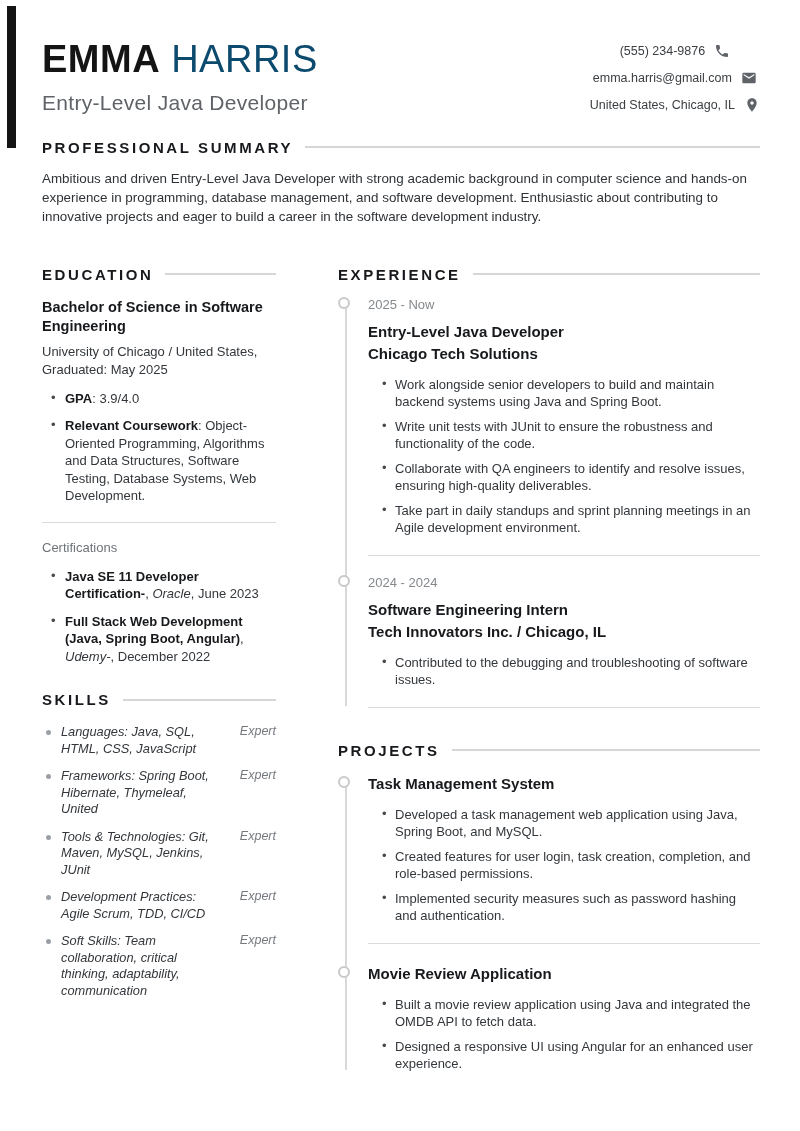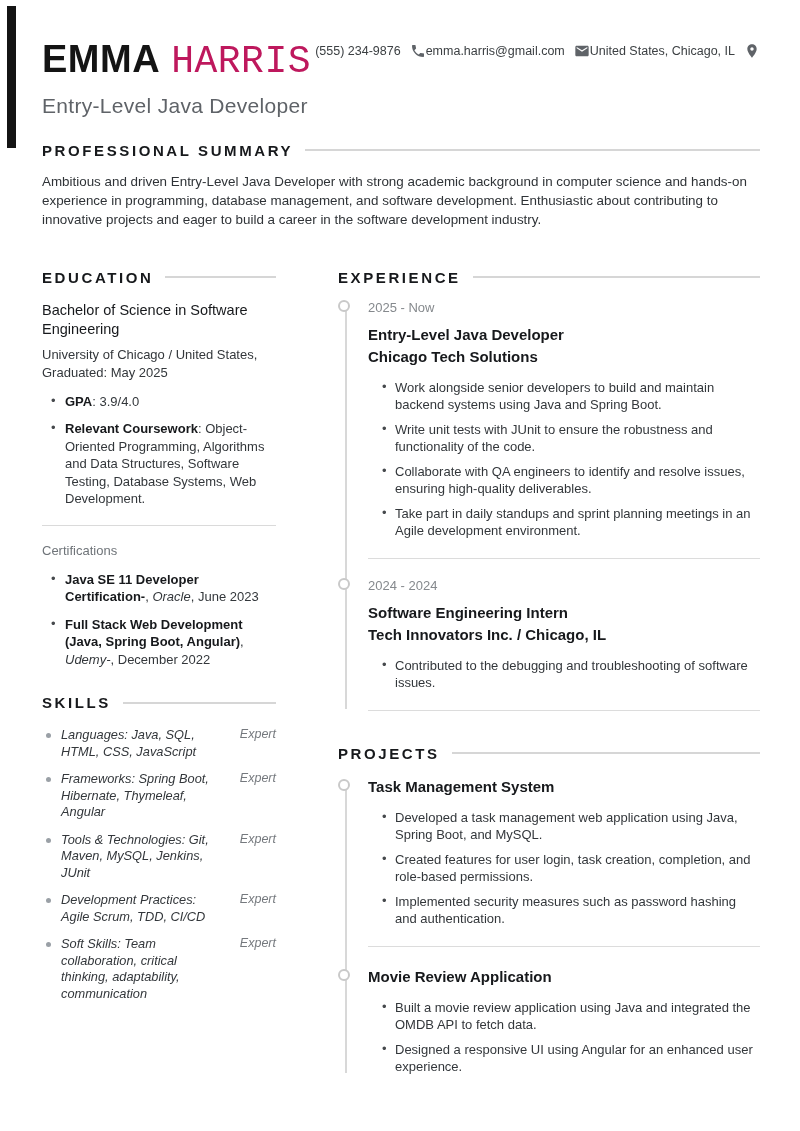--- a/index.html
+++ b/index.html
@@ -8,42 +8,42 @@
     width: 800px; height: 1131px; position: relative; overflow: hidden;
     background: #ffffff; color: #33373b;
     font-family: "Liberation Sans", "DejaVu Sans", sans-serif;
   }
   .corner-bar { position: absolute; left: 7px; top: 6px; width: 9px; height: 142px; background: #141414; }
 
   
   .header { display: flex; justify-content: space-between; align-items: flex-start; padding: 38px 40px 0 42px; }
   .name { font-size: 38px; line-height: 1.12; color: #141414; letter-spacing: .5px; white-space: nowrap; }
   .name .fn { font-weight: 700; }
-  .name .ln { font-weight: 400; color: #be185d; font-family: Liberation Mono, monospace; }
+  .name .ln { font-weight: 400; color: #0c4a6e; }
   .subtitle { margin-top: 10px; font-size: 21px; color: #5f6368; letter-spacing: .3px; }
-  .contact { display: flex; flex-direction: row; align-items: flex-start; padding-top: 5px; }
+  .contact { display: flex; flex-direction: column; gap: 11px; align-items: center; padding-top: 5px; }
   .contact-row { display: flex; align-items: center; gap: 9px; font-size: 12.5px; color: #3c4043; }
   .contact-row svg { width: 16px; height: 16px; fill: #5f6368; flex: 0 0 16px; }
 
   
   .section-head { display: flex; align-items: center; gap: 12px; }
   .section-head .label { font-size: 15px; font-weight: 700; letter-spacing: 2.6px; color: #17191c; white-space: nowrap; }
   .section-head .rule { flex: 1; height: 2px; background: #d6d6d6; }
 
   
   .summary { margin: 24px 40px 0 42px; }
   .summary p { margin: 13px 0 0; font-size: 13.4px; line-height: 19px; color: #2f3337; }
 
   
   .columns { display: flex; margin: 40px 40px 0 42px; gap: 62px; }
   .col-left { flex: 0 0 234px; width: 234px; }
   .col-right { flex: 1; min-width: 0; }
 
   
-  .degree { margin-top: 15px; font-size: 14.5px; font-weight: 400; color: #17191c; line-height: 19px; }
+  .degree { margin-top: 15px; font-size: 14.5px; font-weight: 700; color: #17191c; line-height: 19px; }
   .inst { margin-top: 7px; font-size: 13px; line-height: 18px; color: #33373b; }
   ul.dotlist { list-style: none; margin: 11px 0 0; padding: 0; }
   ul.dotlist li { position: relative; padding-left: 23px; margin-bottom: 10px; font-size: 13px; line-height: 17.5px; color: #33373b; }
   ul.dotlist li::before { content: "\2022"; position: absolute; left: 9px; top: -1px; color: #46494d; }
   .b { font-weight: 700; color: #17191c; }
   .divider { border: 0; border-top: 1px solid #dadada; margin: 17px 0; }
   .muted-label { font-size: 13px; color: #6f7479; }
 
   
   .skills { margin-top: 26px; }
@@ -141,21 +141,21 @@
           <span class="rule"></span>
         </div>
         <div class="skills-list">
           <div class="skill-row">
             <span class="skill-dot"></span>
             <span class="skill-text">Languages: Java, SQL, HTML, CSS, JavaScript</span>
             <span class="skill-level">Expert</span>
           </div>
           <div class="skill-row">
             <span class="skill-dot"></span>
-            <span class="skill-text">Frameworks: Spring Boot, Hibernate, Thymeleaf, Angular</span>
+            <span class="skill-text">Frameworks: Spring Boot, Hibernate, Thymeleaf, United</span>
             <span class="skill-level">Expert</span>
           </div>
           <div class="skill-row">
             <span class="skill-dot"></span>
             <span class="skill-text">Tools &amp; Technologies: Git, Maven, MySQL, Jenkins, JUnit</span>
             <span class="skill-level">Expert</span>
           </div>
           <div class="skill-row">
             <span class="skill-dot"></span>
             <span class="skill-text">Development Practices: Agile Scrum, TDD, CI/CD</span>

